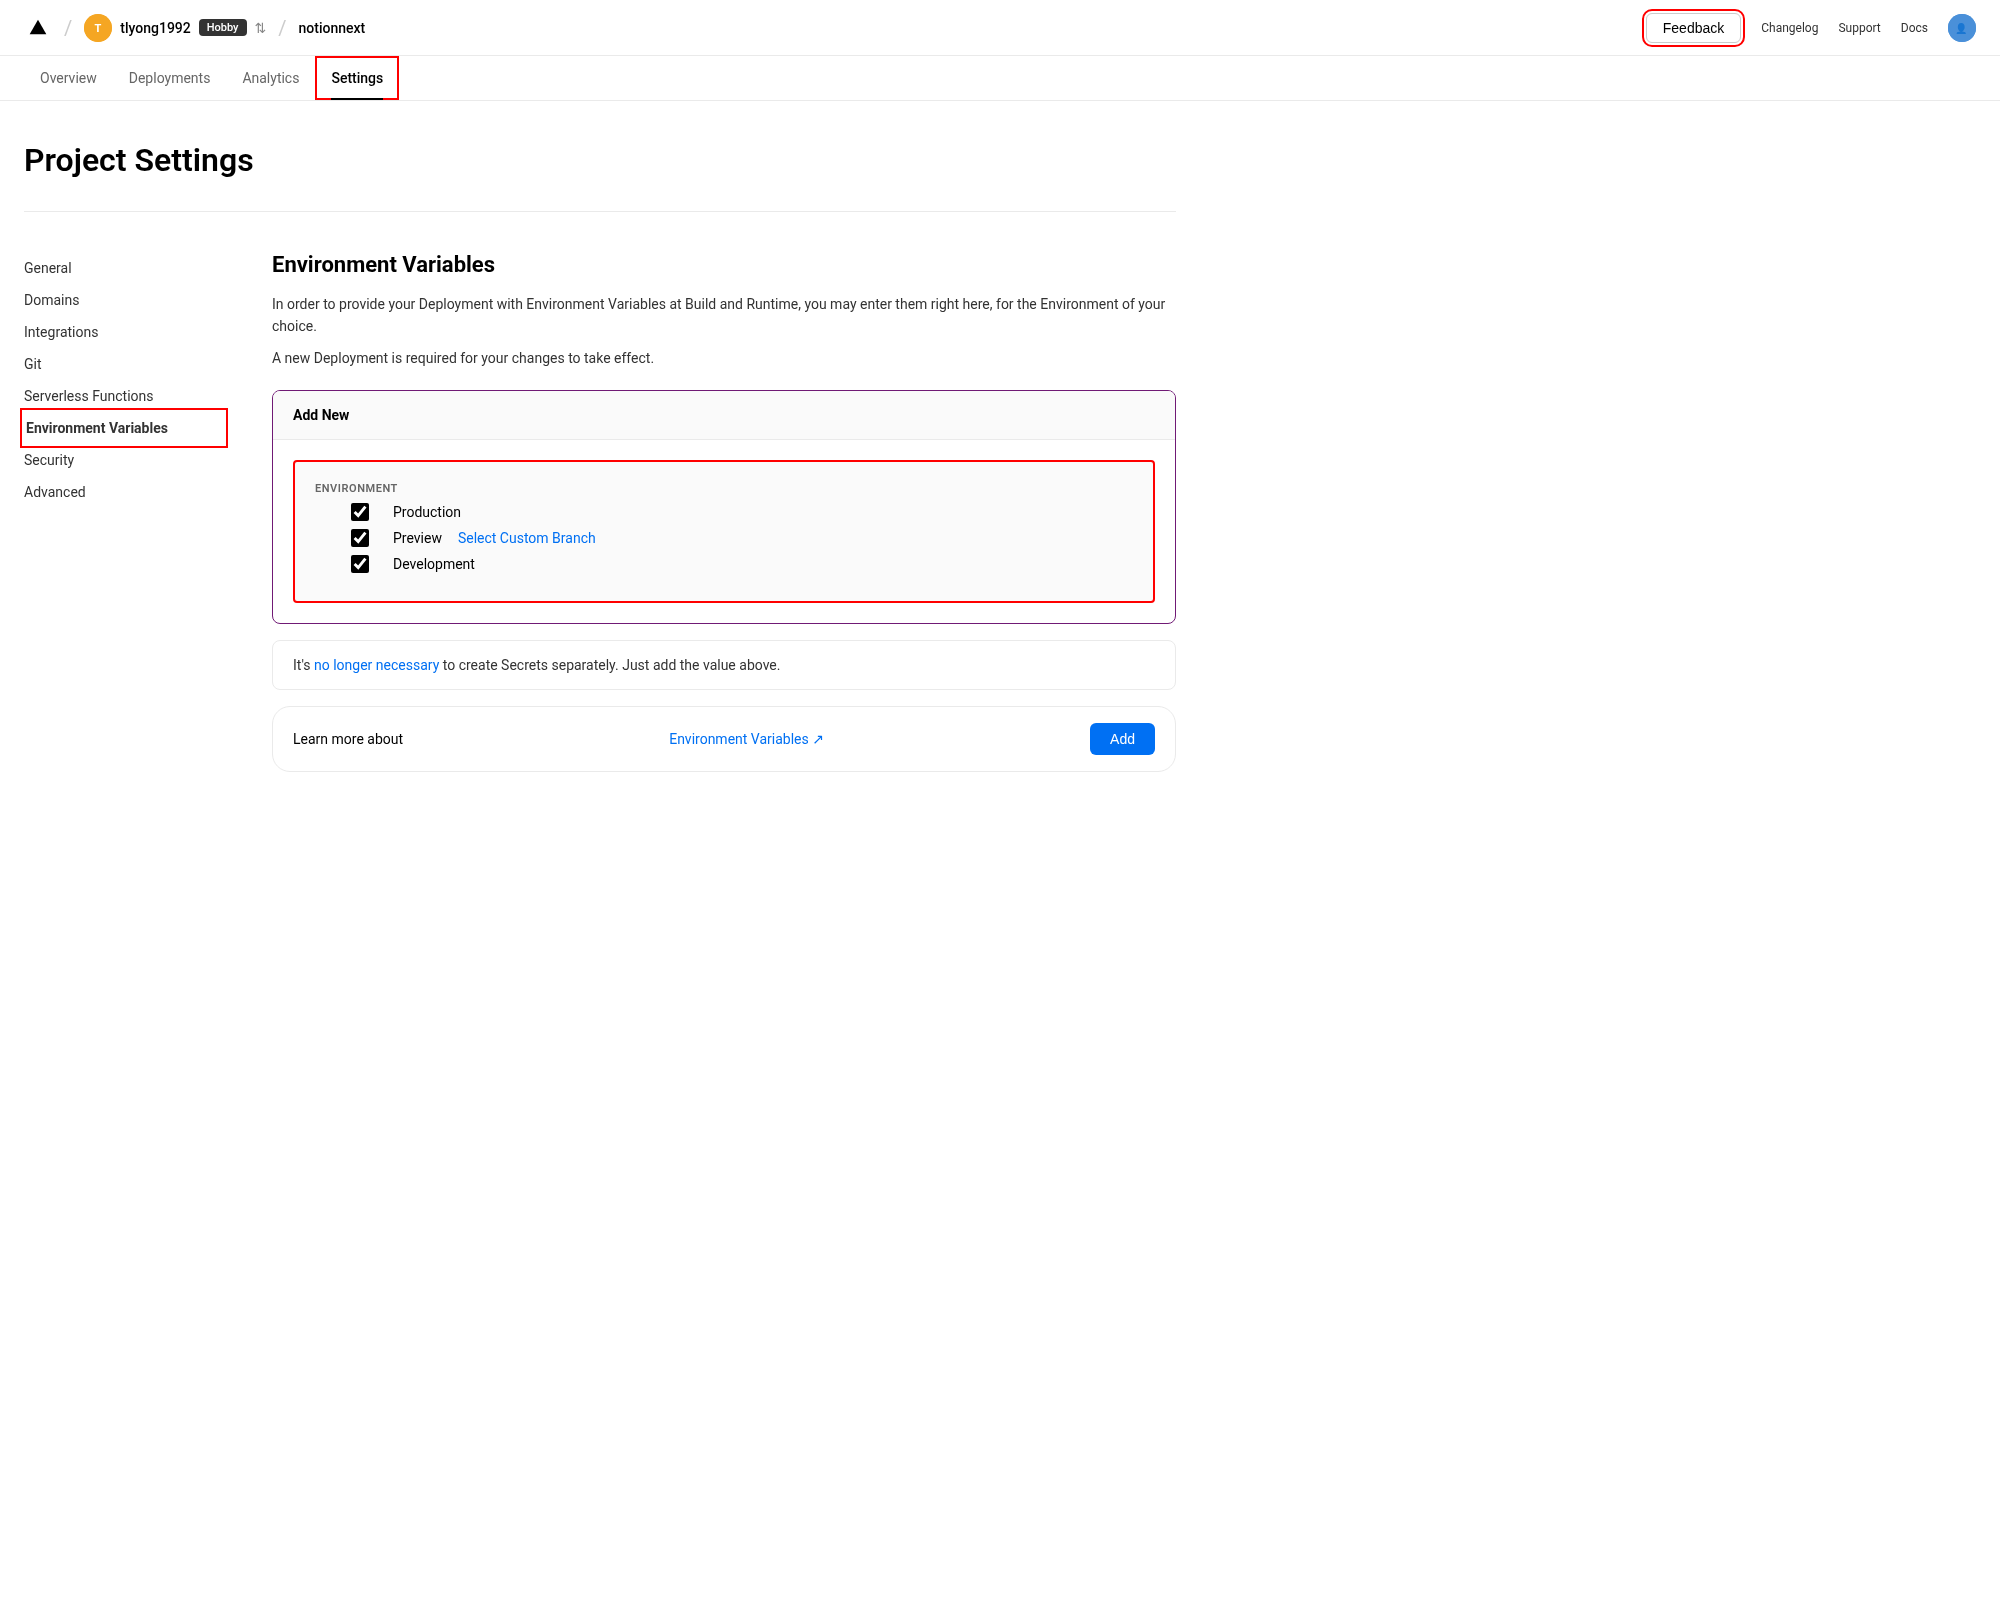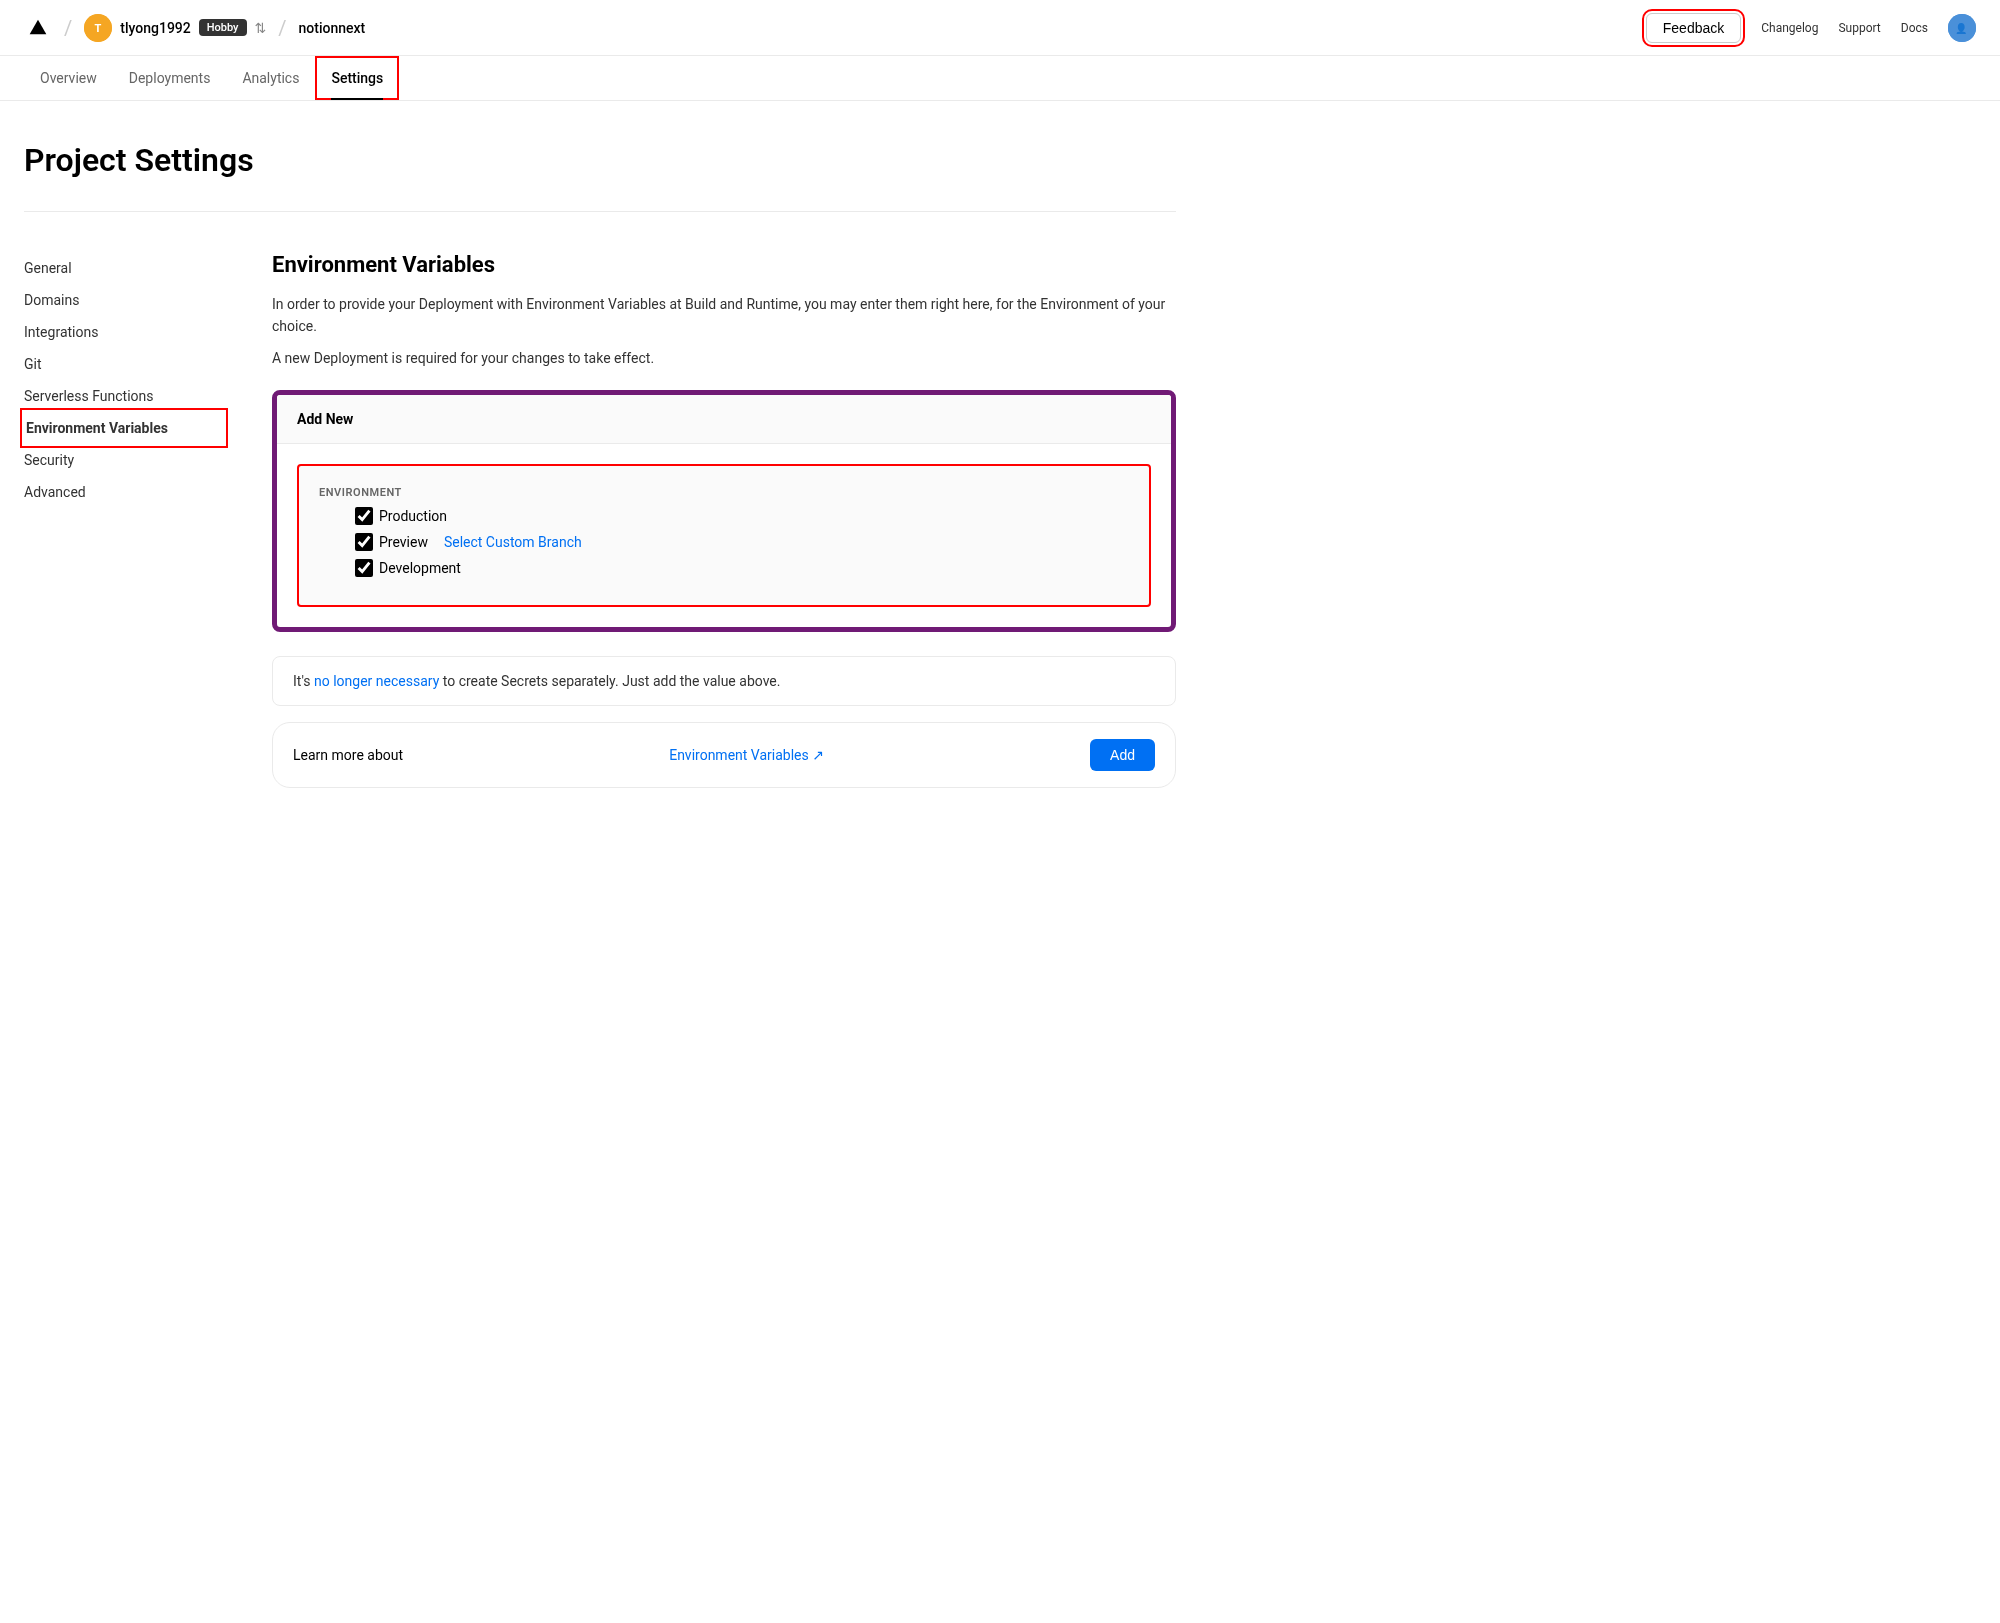--- a/index.html
+++ b/index.html
@@ -188,25 +188,25 @@
       margin-bottom: 12px;
     }
     .section-note {
       font-size: 14px;
       color: #333;
       margin-bottom: 24px;
     }
 
     
     .card {
-      border: 5px solid #701a75;
+      border: 1px solid #701a75;
       border-radius: 8px;
       background: #fff;
       overflow: hidden;
-      margin-bottom: 24px;
+      margin-bottom: 16px;
     }
     .card-header {
       padding: 16px 20px;
       border-bottom: 1px solid #eaeaea;
       background: #fafafa;
     }
     .card-header-title {
       font-size: 14px;
       font-weight: 700;
     }
@@ -274,21 +274,21 @@
       display: block;
     }
     .env-options {
       display: flex;
       flex-direction: column;
       gap: 8px;
     }
     .env-option {
       display: flex;
       align-items: center;
-      gap: 6px;
+      gap: 24px;
       padding-left: 36px;
     }
     .env-checkbox {
       width: 18px;
       height: 18px;
       accent-color: #000;
       cursor: pointer;
     }
     .env-option-label {
       font-size: 14px;

